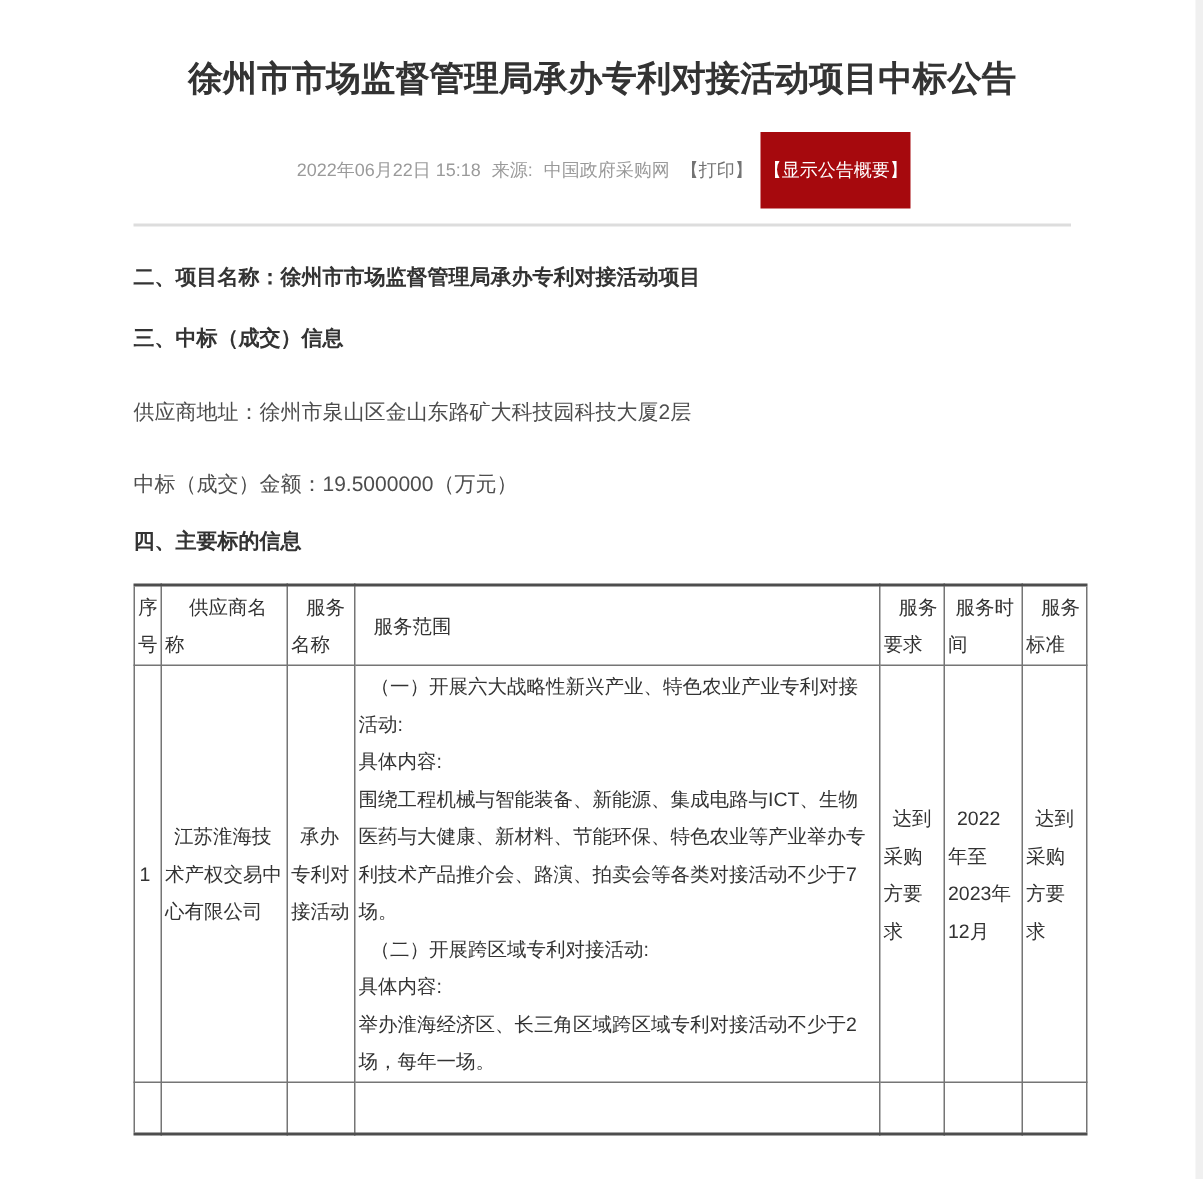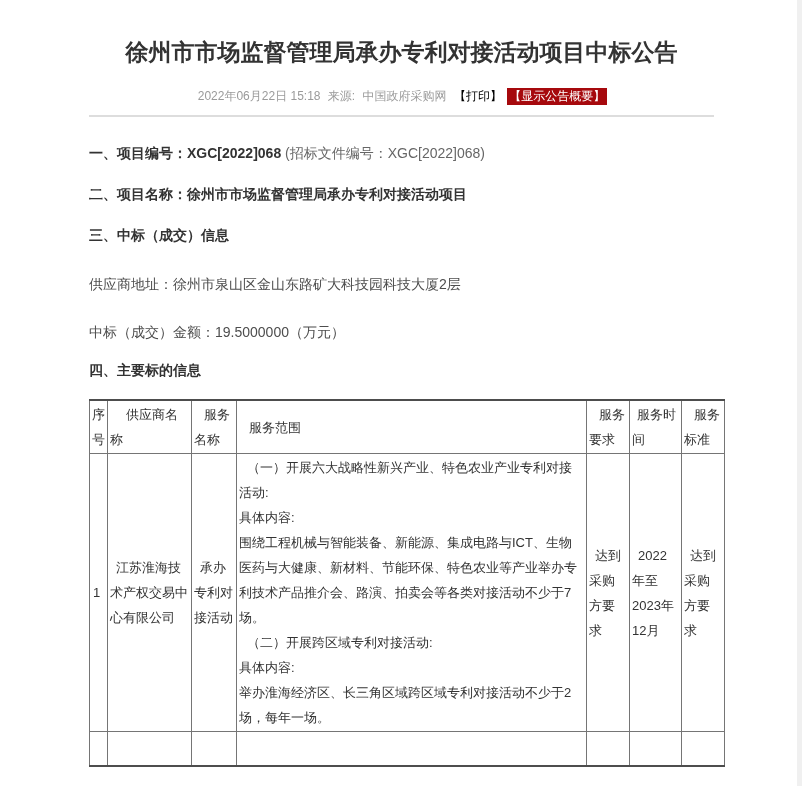--- a/index.html
+++ b/index.html
@@ -32,25 +32,25 @@
   .meta {
     margin-top: 20px;
     text-align: center;
     font-size: 12px;
     color: #9a9a9a;
     line-height: 17px;
     white-space: nowrap;
   }
   .meta .piece { margin: 0 2px; }
   .meta a.print {
-    color: #000000; text-decoration: none; margin: 0 2px; cursor: pointer;
+    color: #737373; text-decoration: none; margin: 0 2px; cursor: pointer;
   }
   .badge {
     display: inline-block;
-    padding: 1px 2px;
+    padding: 18px 2px;
     font-size: 12px;
     line-height: 15px;
     cursor: pointer;
     vertical-align: middle;
   }
   .divider { margin-top: 10px; height: 2px; background: #dddddd; }
 
   p.sec {
     margin: 25px 0 0 0;
     font-size: 14px;
@@ -116,24 +116,20 @@
     <div class="meta">
       <span class="piece">2022年06月22日 15:18</span>
       <span class="piece">来源:</span>
       <span class="piece">中国政府采购网</span>
       <a class="print">【打印】</a>
       <span class="badge" id="summary-badge" style="background: rgb(166, 9, 13); color: rgb(255, 255, 255);">【显示公告概要】</span>
     </div>
 
     <div class="divider" style="background: rgb(221, 221, 221);"></div>
 
-    <p class="sec first">
-      <span>一、项目编号：XGC[2022]068</span>
-      <span class="note">(招标文件编号：XGC[2022]068)</span>
-    </p>
 
     <p class="sec">二、项目名称：徐州市市场监督管理局承办专利对接活动项目</p>
 
     <p class="sec">三、中标（成交）信息</p>
 
 
     <p class="info mt33">
       <span>供应商地址：</span><span>徐州市泉山区金山东路矿大科技园科技大厦2层</span>
     </p>
 

